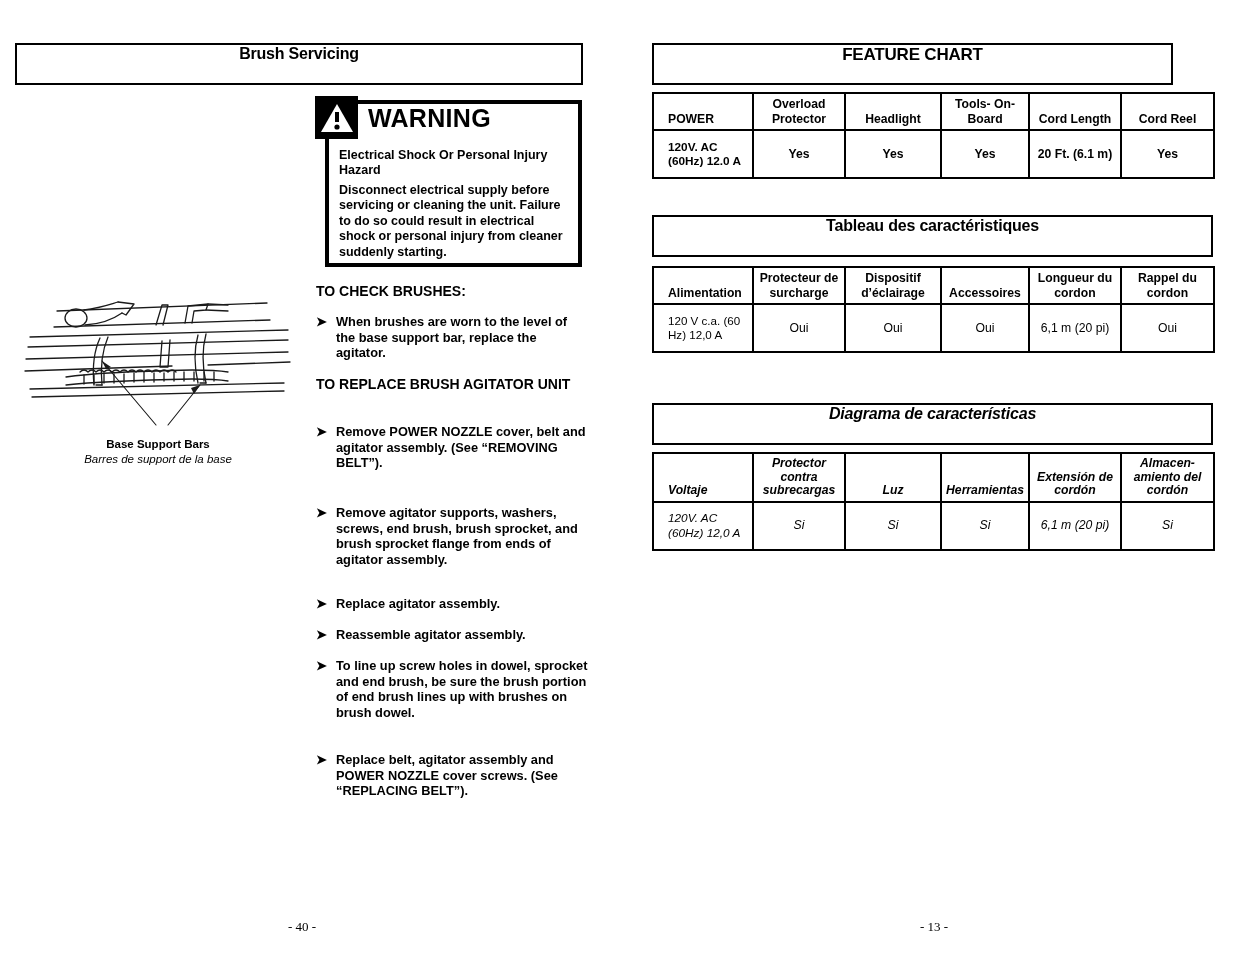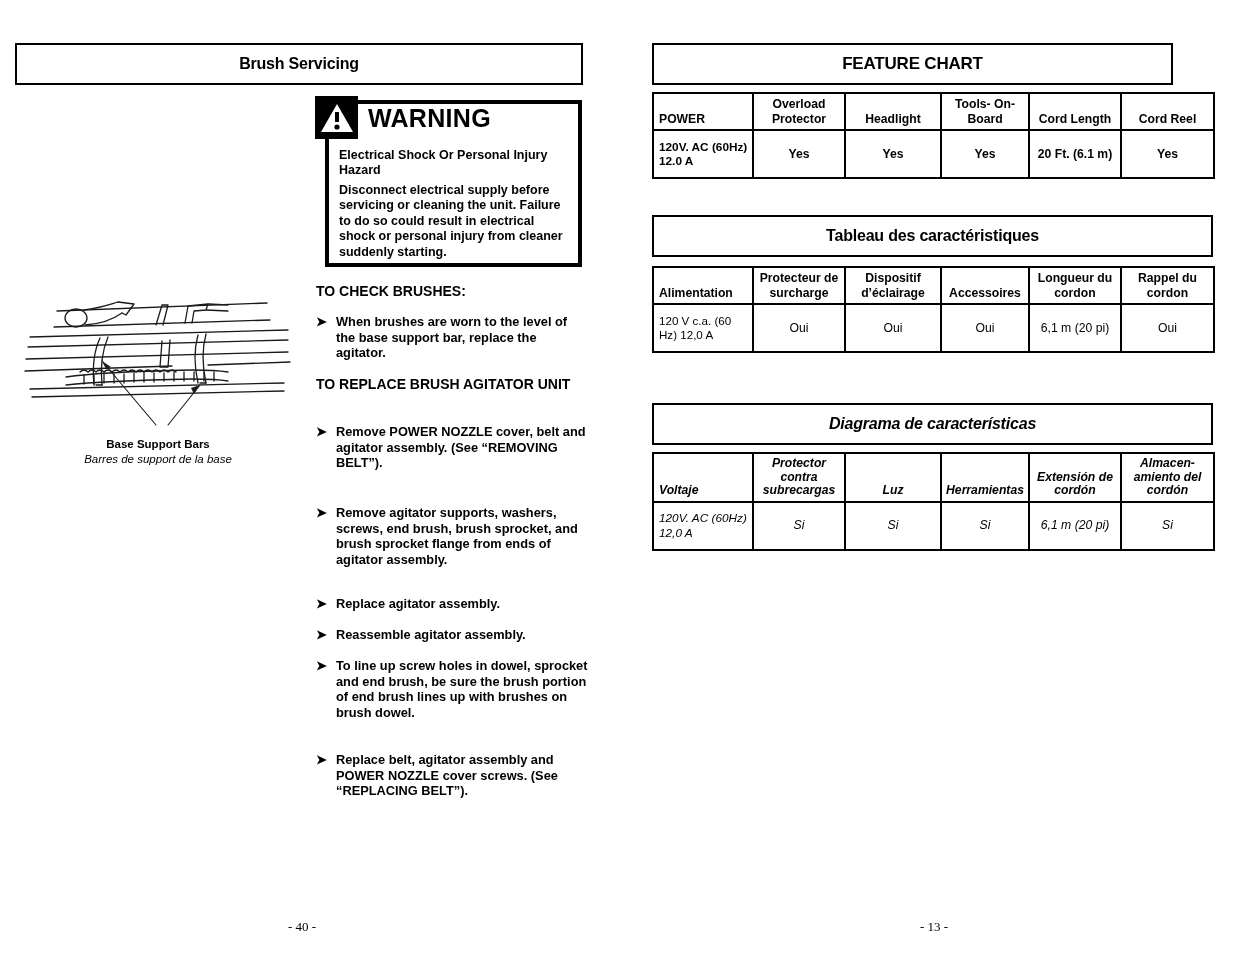--- a/index.html
+++ b/index.html
@@ -23,21 +23,21 @@
     top: 0;
     height: 954px;
   }
   #left-page  { left: 0;   width: 617px; }
 
   
   .title-bar {
     position: absolute;
     border: 2px solid #000;
     display: flex;
-    align-items: center;
+    align-items: flex-start;
     justify-content: center;
   }
   .title-bar .title-text {
     font-size: 16px;
     font-weight: bold;
     letter-spacing: -0.2px;
   }
 
   #brush-servicing-bar {
     left: 15px;
@@ -156,21 +156,21 @@
     vertical-align: bottom;
     height: 32px;
     line-height: 14.5px;
   }
   .feat-table tr.data td {
     height: 48px;
     line-height: 14.5px;
   }
   .feat-table td.firstcol {
     text-align: left;
-    padding-left: 5px;
+    padding-left: 14px;
   }
   
   #table-fr tr.data td { font-weight: normal; }
   #table-fr tr.data td.firstcol { font-size: 11.6px; }
   #table-en tr.data td { font-weight: bold; }
   #table-en tr.data td.firstcol { font-size: 11.8px; }
   
   #table-es td { font-style: italic; }
   #table-es tr.hdr td { font-weight: bold; }
   #table-es tr.data td { font-weight: normal; }

